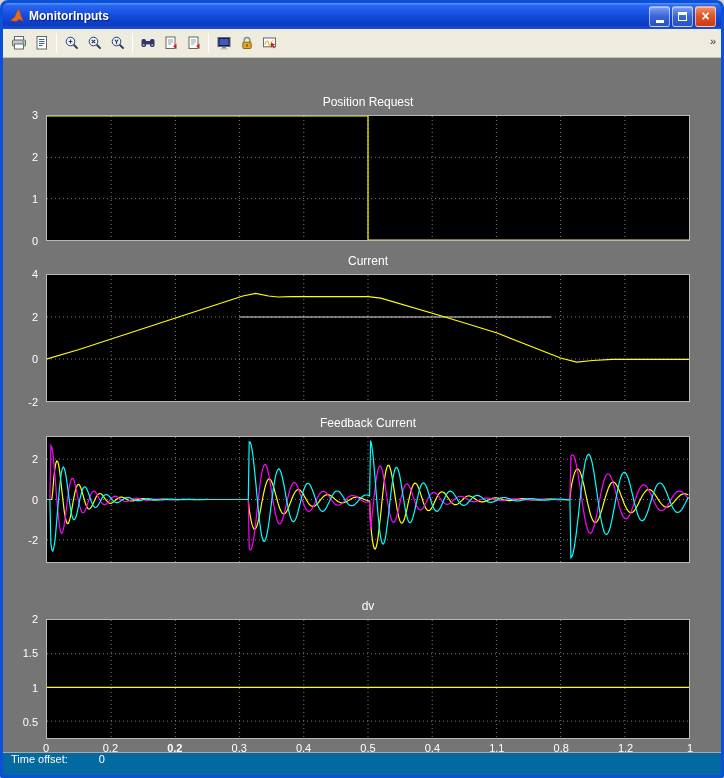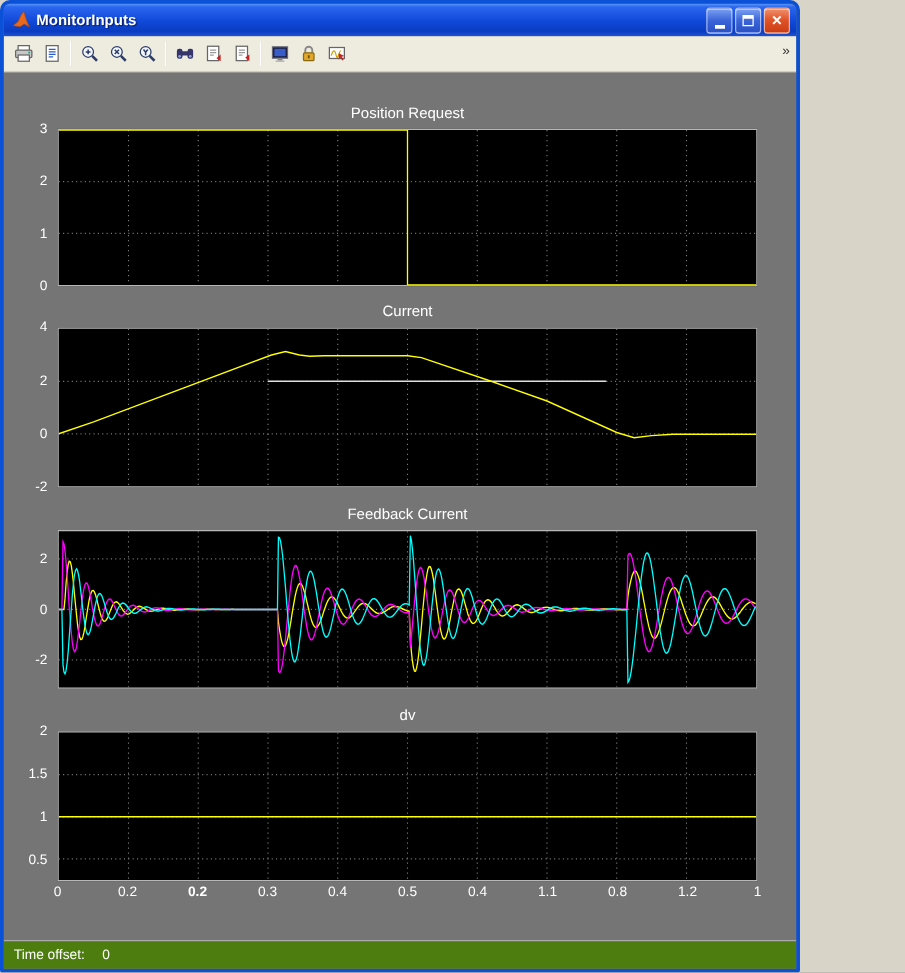--- a/index.html
+++ b/index.html
@@ -1,45 +1,45 @@
 <!DOCTYPE html>
 <html><head>
 <meta charset="utf-8">
 <style>
   html,body{margin:0;padding:0;background:#d8d4c8;font-family:"Liberation Sans",sans-serif;}
   *{box-sizing:border-box;}
-  .window{position:relative;width:640px;height:778px;border:3px solid #0b51d8;border-radius:8px 8px 2px 2px;overflow:hidden;background:#757575;}
+  .window{position:relative;width:724px;height:778px;border:3px solid #0b51d8;border-radius:8px 8px 2px 2px;overflow:hidden;background:#757575;}
   
   .titlebar{position:relative;height:26px;background:linear-gradient(180deg,#5a96f8 0%,#2a66f0 10%,#1048d8 55%,#0b3cc0 85%,#1b53d8 100%);display:flex;align-items:center;padding:0 4px;border-radius:5px 5px 0 0;}
   .titlebar .app-icon{width:16px;height:16px;margin:0 4px 0 2px;flex:0 0 auto;}
   .titlebar .title-text{color:#fff;font-size:12px;font-weight:bold;text-shadow:1px 1px 1px rgba(0,0,30,.6);flex:1;white-space:nowrap;overflow:hidden;}
   .winbtns{display:flex;gap:2px;margin-right:1px;}
   .winbtn{width:21px;height:21px;border-radius:3px;border:1px solid rgba(255,255,255,.55);display:flex;align-items:center;justify-content:center;background:linear-gradient(180deg,#7ba1f2 0%,#3a64d8 50%,#2a50c8 100%);box-shadow:inset 0 1px 0 rgba(255,255,255,.4);cursor:default;}
   .winbtn.close{background:linear-gradient(180deg,#f0926f 0%,#e0552a 45%,#cc3c12 100%);}
   .glyph-min{width:8px;height:3px;background:#fff;margin-top:10px;}
   .glyph-max{width:9px;height:9px;border:1px solid #fff;border-top-width:3px;}
   .glyph-close{color:#fff;font-size:14px;font-weight:bold;line-height:1;}
   
   .toolbar{position:relative;height:29px;background:#eeebdf;border-bottom:1px solid #c8c4b4;display:flex;align-items:center;padding:2px 4px 2px 4px;}
   .tbtn{width:23px;height:22px;display:flex;align-items:center;justify-content:center;border:1px solid transparent;background:transparent;padding:0;margin:0;}
   .tbtn svg{width:16px;height:16px;display:block;}
   .tsep{width:1px;height:20px;background:#c3bfae;border-right:1px solid #fff;margin:0 3px;}
   .tb-overflow{position:absolute;right:5px;top:7px;color:#333;font-size:11px;line-height:1;}
   
   .scope{position:relative;width:100%;height:717px;background:#757575;}
-  .chart{position:absolute;left:0;right:0;}
+  .chart{position:absolute;left:0;right:0;margin-top:12px;}
   .chart-title{height:16px;margin:0 31px 4px 43px;text-align:center;color:#fff;font-size:12px;}
   .plot{position:relative;margin:0 31px 0 43px;background:#000;border:1px solid #b8b8b8;}
   .plot svg{position:absolute;left:0;top:0;width:100%;height:100%;}
   .ylabels{position:absolute;left:0;width:40px;}
   .ytick{position:absolute;right:5px;transform:translateY(-50%);color:#fff;font-size:11px;white-space:nowrap;}
   .xlabels{position:relative;margin:3px 31px 0 43px;height:13px;}
   .xtick{position:absolute;top:0;transform:translateX(-50%);color:#fff;font-size:11px;white-space:nowrap;}
   
-  .statusbar{position:absolute;left:0;right:0;bottom:0;height:23px;background:#4d7c0f;border-top:1px solid #aaa;display:flex;align-items:center;color:#fff;font-size:11px;}
+  .statusbar{position:absolute;left:0;right:0;bottom:0;height:23px;background:#0369a1;border-top:1px solid #aaa;display:flex;align-items:flex-start;color:#fff;font-size:11px;gap:17px;}
   .status-label{margin-left:8px;}
   .status-value{margin-left:14px;}
 </style>
 </head>
 <body>
 
 <div class="window">
 
   <div class="titlebar">
     <span class="app-icon">
@@ -224,21 +224,21 @@
             <line x1="0" y1="102.82258064516128" x2="642" y2="102.82258064516128" stroke="#909090" stroke-width="1" stroke-dasharray="1 3" opacity="0.85"></line>
             <line x1="0" y1="62.5" x2="642" y2="62.5" stroke="#909090" stroke-width="1" stroke-dasharray="1 3" opacity="0.85"></line>
             <line x1="0" y1="22.17741935483872" x2="642" y2="22.17741935483872" stroke="#909090" stroke-width="1" stroke-dasharray="1 3" opacity="0.85"></line>
             <polyline points="0.0,62.5 1.0,62.5 1.9,62.5 2.9,62.5 3.9,62.5 4.8,62.5 5.8,53.7 6.7,42.0 7.7,32.9 8.7,26.8 9.6,24.0 10.6,24.4 11.6,27.7 12.5,33.5 13.5,41.1 14.4,49.7 15.4,58.6 16.4,67.1 17.3,74.6 18.3,80.5 19.3,84.6 20.2,86.6 21.2,86.5 22.1,84.6 23.1,81.2 24.1,76.5 25.0,71.1 26.0,65.5 27.0,60.2 27.9,55.4 28.9,51.6 29.9,48.9 30.8,47.5 31.8,47.4 32.7,48.4 33.7,50.5 34.7,53.4 35.6,56.7 36.6,60.2 37.6,63.6 38.5,66.7 39.5,69.1 40.4,70.9 41.4,71.9 42.4,72.0 43.3,71.4 44.3,70.2 45.3,68.4 46.2,66.4 47.2,64.2 48.2,62.0 49.1,60.1 50.1,58.5 51.0,57.3 52.0,56.7 53.0,56.5 53.9,56.8 54.9,57.6 55.9,58.6 56.8,59.9 57.8,61.3 58.7,62.6 59.7,63.9 60.7,64.9 61.6,65.7 62.6,66.1 63.6,66.3 64.5,66.1 65.5,65.6 66.4,65.0 67.4,64.2 68.4,63.4 69.3,62.5 70.3,61.7 71.3,61.1 72.2,60.6 73.2,60.2 74.2,60.1 75.1,60.2 76.1,60.5 77.0,60.9 78.0,61.4 79.0,61.9 79.9,62.4 80.9,62.9 81.9,63.4 82.8,63.7 83.8,63.9 84.7,64.0 85.7,63.9 86.7,63.8 87.6,63.5 88.6,63.2 89.6,62.9 90.5,62.6 91.5,62.3 92.4,62.0 93.4,61.8 94.4,61.6 95.3,61.6 96.3,61.6 97.3,61.7 98.2,61.8 99.2,62.0 100.2,62.2 101.1,62.4 102.1,62.6 103.0,62.8 104.0,62.9 105.0,63.0 105.9,63.1 106.9,63.1 107.9,63.0 108.8,62.9 109.8,62.8 110.7,62.7 111.7,62.6 112.7,62.4 113.6,62.3 114.6,62.2 115.6,62.2 116.5,62.1 117.5,62.1 118.4,62.2 119.4,62.2 120.4,62.3 121.3,62.4 122.3,62.5 123.3,62.5 124.2,62.6 125.2,62.7 126.2,62.7 127.1,62.7 128.1,62.7 129.0,62.7 130.0,62.7 131.0,62.6 131.9,62.6 132.9,62.5 133.9,62.5 134.8,62.4 135.8,62.4 136.7,62.4 137.7,62.4 138.7,62.4 139.6,62.4 140.6,62.4 141.6,62.4 142.5,62.4 143.5,62.5 144.5,62.5 145.4,62.5 146.4,62.6 147.3,62.6 148.3,62.6 149.3,62.6 150.2,62.6 151.2,62.6 152.2,62.6 153.1,62.5 154.1,62.5 155.0,62.5 156.0,62.5 157.0,62.5 157.9,62.5 158.9,62.4 159.9,62.4 160.8,62.4 161.8,62.5 162.7,62.5 163.7,62.5 164.7,62.5 165.6,62.5 166.6,62.5 167.6,62.5 168.5,62.5 169.5,62.5 170.5,62.5 171.4,62.5 172.4,62.5 173.3,62.5 174.3,62.5 175.3,62.5 176.2,62.5 177.2,62.5 178.2,62.5 179.1,62.5 180.1,62.5 181.0,62.5 182.0,62.5 183.0,62.5 183.9,62.5 184.9,62.5 185.9,62.5 186.8,62.5 187.8,62.5 188.7,62.5 189.7,62.5 190.7,62.5 191.6,62.5 192.6,62.5 193.6,62.5 194.5,62.5 195.5,62.5 196.5,62.5 197.4,62.5 198.4,62.5 199.3,62.5 200.3,62.5 201.3,62.5 202.2,72.6 203.2,78.7 204.2,83.9 205.1,87.9 206.1,90.6 207.0,92.1 208.0,92.2 209.0,91.0 209.9,88.7 210.9,85.4 211.9,81.2 212.8,76.5 213.8,71.4 214.7,66.2 215.7,61.0 216.7,56.2 217.6,51.8 218.6,48.1 219.6,45.2 220.5,43.2 221.5,42.0 222.5,41.8 223.4,42.5 224.4,44.0 225.3,46.2 226.3,49.0 227.3,52.2 228.2,55.8 229.2,59.4 230.2,63.0 231.1,66.4 232.1,69.5 233.0,72.1 234.0,74.3 235.0,75.8 235.9,76.7 236.9,76.9 237.9,76.5 238.8,75.5 239.8,74.1 240.8,72.2 241.7,70.0 242.7,67.6 243.6,65.0 244.6,62.5 245.6,60.1 246.5,57.9 247.5,56.0 248.5,54.5 249.4,53.4 250.4,52.7 251.3,52.5 252.3,52.7 253.3,53.3 254.2,54.3 255.2,55.5 256.2,57.1 257.1,58.7 258.1,60.5 259.0,62.2 260.0,63.9 261.0,65.5 261.9,66.8 262.9,67.9 263.9,68.7 264.8,69.2 265.8,69.4 266.8,69.4 267.7,69.0 268.7,68.3 269.6,67.5 270.6,66.5 271.6,65.3 272.5,64.1 273.5,62.9 274.5,61.7 275.4,60.6 276.4,59.6 277.3,58.8 278.3,58.2 279.3,57.9 280.2,57.7 281.2,57.7 282.2,57.9 283.1,58.4 284.1,58.9 285.0,59.6 286.0,60.4 287.0,61.3 287.9,62.1 288.9,62.9 289.9,63.7 290.8,64.4 291.8,65.0 292.8,65.4 293.7,65.7 294.7,65.8 295.6,65.8 296.6,65.7 297.6,65.4 298.5,65.0 299.5,64.6 300.5,64.0 301.4,63.5 302.4,62.9 303.3,62.3 304.3,61.7 305.3,61.3 306.2,60.8 307.2,60.5 308.2,60.3 309.1,60.2 310.1,60.2 311.0,60.3 312.0,60.4 313.0,60.7 313.9,61.0 314.9,61.4 315.9,61.8 316.8,62.2 317.8,62.6 318.8,63.0 319.7,63.3 320.7,63.6 321.6,63.8 322.6,64.0 323.6,85.7 324.5,95.8 325.5,103.6 326.5,109.0 327.4,111.8 328.4,112.0 329.3,109.6 330.3,105.1 331.3,98.6 332.2,90.7 333.2,81.7 334.2,72.3 335.1,62.8 336.1,53.8 337.0,45.8 338.0,39.0 339.0,33.7 339.9,30.1 340.9,28.3 341.9,28.4 342.8,30.1 343.8,33.4 344.8,38.0 345.7,43.6 346.7,49.8 347.6,56.3 348.6,62.8 349.6,69.0 350.5,74.5 351.5,79.1 352.5,82.6 353.4,85.0 354.4,86.1 355.3,86.0 356.3,84.7 357.3,82.3 358.2,79.1 359.2,75.2 360.2,70.9 361.1,66.4 362.1,61.9 363.1,57.7 364.0,54.0 365.0,50.9 365.9,48.5 366.9,46.9 367.9,46.2 368.8,46.4 369.8,47.3 370.8,49.0 371.7,51.3 372.7,53.9 373.6,56.9 374.6,60.0 375.6,63.1 376.5,66.0 377.5,68.5 378.5,70.6 379.4,72.2 380.4,73.3 381.3,73.7 382.3,73.5 383.3,72.8 384.2,71.7 385.2,70.1 386.2,68.2 387.1,66.2 388.1,64.0 389.1,61.9 390.0,60.0 391.0,58.3 391.9,56.8 392.9,55.8 393.9,55.1 394.8,54.8 395.8,55.0 396.8,55.5 397.7,56.3 398.7,57.4 399.6,58.7 400.6,60.1 401.6,61.5 402.5,63.0 403.5,64.3 404.5,65.5 405.4,66.4 406.4,67.1 407.3,67.6 408.3,67.7 409.3,67.6 410.2,67.3 411.2,66.7 412.2,65.9 413.1,65.0 414.1,64.1 415.1,63.1 416.0,62.1 417.0,61.2 417.9,60.4 418.9,59.8 419.9,59.3 420.8,59.0 421.8,58.9 422.8,59.0 423.7,59.3 424.7,59.7 425.6,60.2 426.6,60.8 427.6,61.5 428.5,62.2 429.5,62.8 430.5,63.4 431.4,64.0 432.4,64.4 433.3,64.7 434.3,64.9 435.3,64.9 436.2,64.9 437.2,64.7 438.2,64.4 439.1,64.0 440.1,63.6 441.1,63.2 442.0,62.7 443.0,62.2 443.9,61.8 444.9,61.5 445.9,61.2 446.8,61.0 447.8,60.9 448.8,60.8 449.7,60.9 450.7,61.0 451.6,61.2 452.6,61.5 453.6,61.8 454.5,62.1 455.5,62.4 456.5,62.7 457.4,63.0 458.4,63.2 459.4,63.4 460.3,63.5 461.3,63.6 462.2,63.6 463.2,63.6 464.2,63.5 465.1,63.3 466.1,63.2 467.1,63.0 468.0,62.8 469.0,62.5 469.9,62.3 470.9,62.2 471.9,62.0 472.8,61.9 473.8,61.8 474.8,61.7 475.7,61.7 476.7,61.8 477.6,61.8 478.6,61.9 479.6,62.1 480.5,62.2 481.5,62.3 482.5,62.5 483.4,62.6 484.4,62.8 485.4,62.9 486.3,62.9 487.3,63.0 488.2,63.0 489.2,63.0 490.2,63.0 491.1,62.9 492.1,62.9 493.1,62.8 494.0,62.7 495.0,62.6 495.9,62.5 496.9,62.4 497.9,62.3 498.8,62.2 499.8,62.2 500.8,62.2 501.7,62.1 502.7,62.2 503.6,62.2 504.6,62.2 505.6,62.3 506.5,62.3 507.5,62.4 508.5,62.4 509.4,62.5 510.4,62.6 511.4,62.6 512.3,62.7 513.3,62.7 514.2,62.7 515.2,62.7 516.2,62.7 517.1,62.7 518.1,62.7 519.1,62.7 520.0,62.6 521.0,62.6 521.9,62.5 522.9,62.5 523.9,52.0 524.8,46.9 525.8,42.4 526.8,38.6 527.7,35.6 528.7,33.5 529.6,32.2 530.6,31.9 531.6,32.4 532.5,33.8 533.5,36.0 534.5,38.8 535.4,42.3 536.4,46.2 537.4,50.5 538.3,55.0 539.3,59.5 540.2,64.1 541.2,68.4 542.2,72.4 543.1,76.1 544.1,79.2 545.1,81.8 546.0,83.7 547.0,85.0 547.9,85.6 548.9,85.5 549.9,84.7 550.8,83.4 551.8,81.5 552.8,79.1 553.7,76.3 554.7,73.2 555.7,69.9 556.6,66.5 557.6,63.1 558.5,59.7 559.5,56.6 560.5,53.7 561.4,51.1 562.4,48.9 563.4,47.2 564.3,46.0 565.3,45.3 566.2,45.1 567.2,45.3 568.2,46.1 569.1,47.3 570.1,48.9 571.1,50.9 572.0,53.1 573.0,55.5 573.9,58.1 574.9,60.7 575.9,63.2 576.8,65.7 577.8,68.0 578.8,70.1 579.7,71.9 580.7,73.4 581.7,74.5 582.6,75.3 583.6,75.7 584.5,75.7 585.5,75.3 586.5,74.5 587.4,73.5 588.4,72.1 589.4,70.5 590.3,68.8 591.3,66.9 592.2,64.9 593.2,63.0 594.2,61.0 595.1,59.2 596.1,57.5 597.1,56.0 598.0,54.8 599.0,53.8 599.9,53.0 600.9,52.6 601.9,52.5 602.8,52.6 603.8,53.0 604.8,53.7 605.7,54.6 606.7,55.7 607.7,57.0 608.6,58.4 609.6,59.9 610.5,61.4 611.5,62.9 612.5,64.3 613.4,65.6 614.4,66.8 615.4,67.9 616.3,68.8 617.3,69.4 618.2,69.9 619.2,70.1 620.2,70.1 621.1,69.9 622.1,69.4 623.1,68.8 624.0,68.1 625.0,67.2 625.9,66.1 626.9,65.1 627.9,63.9 628.8,62.8 629.8,61.7 630.8,60.6 631.7,59.7 632.7,58.8 633.7,58.1 634.6,57.5 635.6,57.1 636.5,56.8 637.5,56.7 638.5,56.8 639.4,57.1 640.4,57.5 641.4,58.0" fill="none" stroke="#ffff00" stroke-width="1.2"></polyline>
             <polyline points="0.0,62.5 1.0,62.5 1.9,62.5 2.9,62.5 3.9,8.5 4.8,10.1 5.8,15.7 6.7,24.4 7.7,35.5 8.7,47.7 9.6,60.1 10.6,71.7 11.6,81.6 12.5,89.3 13.5,94.2 14.4,96.3 15.4,95.6 16.4,92.4 17.3,87.1 18.3,80.3 19.3,72.7 20.2,64.9 21.2,57.5 22.1,51.1 23.1,46.2 24.1,42.9 25.0,41.4 26.0,41.6 27.0,43.5 27.9,46.7 28.9,50.8 29.9,55.6 30.8,60.5 31.8,65.1 32.7,69.2 33.7,72.4 34.7,74.6 35.6,75.7 36.6,75.7 37.6,74.6 38.5,72.7 39.5,70.1 40.4,67.2 41.4,64.1 42.4,61.2 43.3,58.5 44.3,56.5 45.3,55.0 46.2,54.3 47.2,54.2 48.2,54.8 49.1,56.0 50.1,57.5 51.0,59.4 52.0,61.3 53.0,63.1 53.9,64.8 54.9,66.2 55.9,67.1 56.8,67.6 57.8,67.7 58.7,67.4 59.7,66.7 60.7,65.7 61.6,64.6 62.6,63.4 63.6,62.2 64.5,61.2 65.5,60.3 66.4,59.7 67.4,59.3 68.4,59.2 69.3,59.4 70.3,59.8 71.3,60.4 72.2,61.1 73.2,61.9 74.2,62.6 75.1,63.3 76.1,63.8 77.0,64.2 78.0,64.5 79.0,64.6 79.9,64.5 80.9,64.2 81.9,63.9 82.8,63.4 83.8,63.0 84.7,62.5 85.7,62.1 86.7,61.7 87.6,61.4 88.6,61.3 89.6,61.2 90.5,61.3 91.5,61.4 92.4,61.6 93.4,61.9 94.4,62.2 95.3,62.5 96.3,62.7 97.3,63.0 98.2,63.2 99.2,63.3 100.2,63.3 101.1,63.3 102.1,63.2 103.0,63.1 104.0,62.9 105.0,62.7 105.9,62.5 106.9,62.4 107.9,62.2 108.8,62.1 109.8,62.0 110.7,62.0 111.7,62.0 112.7,62.1 113.6,62.1 114.6,62.2 115.6,62.3 116.5,62.5 117.5,62.6 118.4,62.7 119.4,62.7 120.4,62.8 121.3,62.8 122.3,62.8 123.3,62.8 124.2,62.7 125.2,62.7 126.2,62.6 127.1,62.5 128.1,62.5 129.0,62.4 130.0,62.4 131.0,62.3 131.9,62.3 132.9,62.3 133.9,62.3 134.8,62.3 135.8,62.4 136.7,62.4 137.7,62.5 138.7,62.5 139.6,62.6 140.6,62.6 141.6,62.6 142.5,62.6 143.5,62.6 144.5,62.6 145.4,62.6 146.4,62.6 147.3,62.5 148.3,62.5 149.3,62.5 150.2,62.5 151.2,62.4 152.2,62.4 153.1,62.4 154.1,62.4 155.0,62.4 156.0,62.4 157.0,62.5 157.9,62.5 158.9,62.5 159.9,62.5 160.8,62.5 161.8,62.5 162.7,62.5 163.7,62.5 164.7,62.5 165.6,62.5 166.6,62.5 167.6,62.5 168.5,62.5 169.5,62.5 170.5,62.5 171.4,62.5 172.4,62.5 173.3,62.5 174.3,62.5 175.3,62.5 176.2,62.5 177.2,62.5 178.2,62.5 179.1,62.5 180.1,62.5 181.0,62.5 182.0,62.5 183.0,62.5 183.9,62.5 184.9,62.5 185.9,62.5 186.8,62.5 187.8,62.5 188.7,62.5 189.7,62.5 190.7,62.5 191.6,62.5 192.6,62.5 193.6,62.5 194.5,62.5 195.5,62.5 196.5,62.5 197.4,62.5 198.4,62.5 199.3,62.5 200.3,62.5 201.3,62.5 202.2,111.4 203.2,113.0 204.2,112.4 205.1,109.8 206.1,105.2 207.0,99.1 208.0,91.7 209.0,83.4 209.9,74.6 210.9,65.7 211.9,57.1 212.8,49.1 213.8,42.1 214.7,36.2 215.7,31.8 216.7,28.8 217.6,27.5 218.6,27.6 219.6,29.3 220.5,32.3 221.5,36.4 222.5,41.4 223.4,47.1 224.4,53.2 225.3,59.4 226.3,65.4 227.3,71.0 228.2,76.0 229.2,80.2 230.2,83.5 231.1,85.7 232.1,86.8 233.0,86.8 234.0,85.8 235.0,83.9 235.9,81.1 236.9,77.7 237.9,73.8 238.8,69.6 239.8,65.3 240.8,61.1 241.7,57.2 242.7,53.6 243.6,50.6 244.6,48.2 245.6,46.6 246.5,45.7 247.5,45.6 248.5,46.1 249.4,47.4 250.4,49.2 251.3,51.5 252.3,54.2 253.3,57.1 254.2,60.1 255.2,63.0 256.2,65.8 257.1,68.3 258.1,70.5 259.0,72.2 260.0,73.4 261.0,74.1 261.9,74.3 262.9,74.0 263.9,73.2 264.8,71.9 265.8,70.4 266.8,68.6 267.7,66.6 268.7,64.5 269.6,62.4 270.6,60.5 271.6,58.7 272.5,57.2 273.5,55.9 274.5,55.0 275.4,54.5 276.4,54.3 277.3,54.5 278.3,55.0 279.3,55.8 280.2,56.8 281.2,58.1 282.2,59.5 283.1,60.9 284.1,62.3 285.0,63.7 286.0,65.0 287.0,66.1 287.9,67.0 288.9,67.6 289.9,68.0 290.8,68.2 291.8,68.1 292.8,67.8 293.7,67.3 294.7,66.6 295.6,65.7 296.6,64.8 297.6,63.8 298.5,62.8 299.5,61.8 300.5,60.9 301.4,60.1 302.4,59.5 303.3,59.0 304.3,58.7 305.3,58.5 306.2,58.6 307.2,58.8 308.2,59.1 309.1,59.6 310.1,60.2 311.0,60.8 312.0,61.5 313.0,62.2 313.9,62.9 314.9,63.5 315.9,64.1 316.8,64.5 317.8,64.9 318.8,65.1 319.7,65.2 320.7,65.2 321.6,65.1 322.6,64.9 323.6,92.9 324.5,84.4 325.5,75.3 326.5,66.0 327.4,57.0 328.4,48.8 329.3,41.7 330.3,36.0 331.3,31.9 332.2,29.6 333.2,29.0 334.2,30.1 335.1,32.8 336.1,36.8 337.0,41.9 338.0,47.8 339.0,54.0 339.9,60.4 340.9,66.5 341.9,72.1 342.8,76.9 343.8,80.8 344.8,83.5 345.7,85.0 346.7,85.3 347.6,84.5 348.6,82.6 349.6,79.9 350.5,76.4 351.5,72.3 352.5,68.1 353.4,63.7 354.4,59.6 355.3,55.8 356.3,52.5 357.3,50.0 358.2,48.2 359.2,47.2 360.2,47.0 361.1,47.6 362.1,48.9 363.1,50.8 364.0,53.2 365.0,56.0 365.9,58.9 366.9,61.8 367.9,64.6 368.8,67.2 369.8,69.4 370.8,71.1 371.7,72.3 372.7,72.9 373.6,73.0 374.6,72.6 375.6,71.6 376.5,70.3 377.5,68.7 378.5,66.8 379.4,64.8 380.4,62.8 381.3,60.9 382.3,59.2 383.3,57.8 384.2,56.6 385.2,55.9 386.2,55.5 387.1,55.4 388.1,55.7 389.1,56.4 390.0,57.3 391.0,58.4 391.9,59.7 392.9,61.0 393.9,62.4 394.8,63.6 395.8,64.8 396.8,65.8 397.7,66.5 398.7,67.0 399.6,67.3 400.6,67.3 401.6,67.0 402.5,66.6 403.5,65.9 404.5,65.2 405.4,64.3 406.4,63.4 407.3,62.5 408.3,61.6 409.3,60.9 410.2,60.2 411.2,59.8 412.2,59.4 413.1,59.3 414.1,59.3 415.1,59.5 416.0,59.8 417.0,60.3 417.9,60.8 418.9,61.4 419.9,62.0 420.8,62.6 421.8,63.1 422.8,63.6 423.7,64.1 424.7,64.4 425.6,64.6 426.6,64.7 427.6,64.6 428.5,64.5 429.5,64.3 430.5,64.0 431.4,63.6 432.4,63.2 433.3,62.8 434.3,62.4 435.3,62.0 436.2,61.7 437.2,61.4 438.2,61.2 439.1,61.1 440.1,61.0 441.1,61.1 442.0,61.2 443.0,61.3 443.9,61.6 444.9,61.8 445.9,62.1 446.8,62.4 447.8,62.6 448.8,62.9 449.7,63.1 450.7,63.3 451.6,63.4 452.6,63.5 453.6,63.5 454.5,63.5 455.5,63.4 456.5,63.3 457.4,63.1 458.4,62.9 459.4,62.7 460.3,62.6 461.3,62.4 462.2,62.2 463.2,62.1 464.2,62.0 465.1,61.9 466.1,61.8 467.1,61.8 468.0,61.9 469.0,61.9 469.9,62.0 470.9,62.1 471.9,62.2 472.8,62.4 473.8,62.5 474.8,62.6 475.7,62.7 476.7,62.8 477.6,62.9 478.6,62.9 479.6,63.0 480.5,63.0 481.5,62.9 482.5,62.9 483.4,62.8 484.4,62.7 485.4,62.7 486.3,62.6 487.3,62.5 488.2,62.4 489.2,62.3 490.2,62.3 491.1,62.2 492.1,62.2 493.1,62.2 494.0,62.2 495.0,62.2 495.9,62.2 496.9,62.3 497.9,62.3 498.8,62.4 499.8,62.5 500.8,62.5 501.7,62.6 502.7,62.6 503.6,62.7 504.6,62.7 505.6,62.7 506.5,62.7 507.5,62.7 508.5,62.7 509.4,62.7 510.4,62.6 511.4,62.6 512.3,62.6 513.3,62.5 514.2,62.5 515.2,62.4 516.2,62.4 517.1,62.4 518.1,62.4 519.1,62.3 520.0,62.3 521.0,62.3 521.9,62.4 522.9,62.4 523.9,19.4 524.8,18.0 525.8,17.9 526.8,19.1 527.7,21.5 528.7,25.0 529.6,29.4 530.6,34.7 531.6,40.6 532.5,46.9 533.5,53.5 534.5,60.2 535.4,66.7 536.4,72.9 537.4,78.6 538.3,83.7 539.3,88.1 540.2,91.6 541.2,94.1 542.2,95.7 543.1,96.3 544.1,95.9 545.1,94.5 546.0,92.3 547.0,89.3 547.9,85.7 548.9,81.5 549.9,76.8 550.8,71.9 551.8,66.9 552.8,61.9 553.7,57.1 554.7,52.5 555.7,48.4 556.6,44.8 557.6,41.8 558.5,39.5 559.5,37.9 560.5,37.1 561.4,37.0 562.4,37.6 563.4,38.9 564.3,40.9 565.3,43.4 566.2,46.4 567.2,49.7 568.2,53.4 569.1,57.1 570.1,60.9 571.1,64.7 572.0,68.3 573.0,71.6 573.9,74.5 574.9,77.0 575.9,79.1 576.8,80.6 577.8,81.5 578.8,81.9 579.7,81.7 580.7,81.0 581.7,79.7 582.6,78.0 583.6,76.0 584.5,73.5 585.5,70.9 586.5,68.1 587.4,65.2 588.4,62.3 589.4,59.5 590.3,56.9 591.3,54.5 592.2,52.4 593.2,50.7 594.2,49.3 595.1,48.4 596.1,47.9 597.1,47.8 598.0,48.2 599.0,48.9 599.9,50.0 600.9,51.5 601.9,53.2 602.8,55.1 603.8,57.2 604.8,59.3 605.7,61.5 606.7,63.7 607.7,65.8 608.6,67.7 609.6,69.4 610.5,70.8 611.5,72.0 612.5,72.9 613.4,73.4 614.4,73.6 615.4,73.5 616.3,73.1 617.3,72.4 618.2,71.5 619.2,70.3 620.2,68.9 621.1,67.4 622.1,65.7 623.1,64.1 624.0,62.4 625.0,60.8 625.9,59.3 626.9,57.9 627.9,56.7 628.8,55.7 629.8,55.0 630.8,54.4 631.7,54.1 632.7,54.1 633.7,54.3 634.6,54.7 635.6,55.3 636.5,56.1 637.5,57.1 638.5,58.2 639.4,59.4 640.4,60.7 641.4,61.9" fill="none" stroke="#ff00ff" stroke-width="1.2"></polyline>
             <polyline points="0.0,62.5 1.0,62.5 1.9,62.5 2.9,62.5 3.9,106.7 4.8,112.6 5.8,114.1 6.7,111.5 7.7,105.3 8.7,96.2 9.6,85.3 10.6,73.4 11.6,61.7 12.5,51.0 13.5,42.0 14.4,35.3 15.4,31.4 16.4,30.1 17.3,31.5 18.3,35.2 19.3,40.7 20.2,47.4 21.2,54.8 22.1,62.2 23.1,69.0 24.1,74.8 25.0,79.1 26.0,81.8 27.0,82.8 27.9,82.1 28.9,80.0 29.9,76.6 30.8,72.4 31.8,67.8 32.7,63.2 33.7,58.8 34.7,55.1 35.6,52.3 36.6,50.5 37.6,49.8 38.5,50.1 39.5,51.4 40.4,53.4 41.4,56.0 42.4,58.8 43.3,61.8 44.3,64.5 45.3,66.9 46.2,68.7 47.2,69.9 48.2,70.5 49.1,70.3 50.1,69.6 51.0,68.4 52.0,66.8 53.0,65.0 53.9,63.2 54.9,61.4 55.9,59.9 56.8,58.7 57.8,57.9 58.7,57.5 59.7,57.6 60.7,58.0 61.6,58.7 62.6,59.7 63.6,60.8 64.5,62.0 65.5,63.1 66.4,64.0 67.4,64.8 68.4,65.3 69.3,65.6 70.3,65.6 71.3,65.4 72.2,64.9 73.2,64.3 74.2,63.6 75.1,62.9 76.1,62.2 77.0,61.6 78.0,61.1 79.0,60.7 79.9,60.6 80.9,60.5 81.9,60.7 82.8,60.9 83.8,61.3 84.7,61.7 85.7,62.2 86.7,62.6 87.6,63.0 88.6,63.3 89.6,63.6 90.5,63.7 91.5,63.7 92.4,63.7 93.4,63.5 94.4,63.3 95.3,63.0 96.3,62.7 97.3,62.5 98.2,62.2 99.2,62.0 100.2,61.8 101.1,61.7 102.1,61.7 103.0,61.8 104.0,61.9 105.0,62.0 105.9,62.2 106.9,62.3 107.9,62.5 108.8,62.7 109.8,62.8 110.7,62.9 111.7,63.0 112.7,63.0 113.6,63.0 114.6,62.9 115.6,62.8 116.5,62.7 117.5,62.6 118.4,62.5 119.4,62.4 120.4,62.3 121.3,62.3 122.3,62.2 123.3,62.2 124.2,62.2 125.2,62.2 126.2,62.3 127.1,62.4 128.1,62.4 129.0,62.5 130.0,62.6 131.0,62.6 131.9,62.7 132.9,62.7 133.9,62.7 134.8,62.7 135.8,62.7 136.7,62.6 137.7,62.6 138.7,62.6 139.6,62.5 140.6,62.5 141.6,62.4 142.5,62.4 143.5,62.4 144.5,62.4 145.4,62.4 146.4,62.4 147.3,62.4 148.3,62.4 149.3,62.5 150.2,62.5 151.2,62.5 152.2,62.5 153.1,62.6 154.1,62.6 155.0,62.6 156.0,62.6 157.0,62.6 157.9,62.6 158.9,62.5 159.9,62.5 160.8,62.5 161.8,62.5 162.7,62.5 163.7,62.5 164.7,62.5 165.6,62.5 166.6,62.5 167.6,62.5 168.5,62.5 169.5,62.5 170.5,62.5 171.4,62.5 172.4,62.5 173.3,62.5 174.3,62.5 175.3,62.5 176.2,62.5 177.2,62.5 178.2,62.5 179.1,62.5 180.1,62.5 181.0,62.5 182.0,62.5 183.0,62.5 183.9,62.5 184.9,62.5 185.9,62.5 186.8,62.5 187.8,62.5 188.7,62.5 189.7,62.5 190.7,62.5 191.6,62.5 192.6,62.5 193.6,62.5 194.5,62.5 195.5,62.5 196.5,62.5 197.4,62.5 198.4,62.5 199.3,62.5 200.3,62.5 201.3,62.5 202.2,4.9 203.2,5.3 204.2,8.1 205.1,13.1 206.1,20.0 207.0,28.4 208.0,37.9 209.0,48.1 209.9,58.4 210.9,68.5 211.9,77.9 212.8,86.3 213.8,93.4 214.7,98.8 215.7,102.5 216.7,104.3 217.6,104.3 218.6,102.5 219.6,99.1 220.5,94.3 221.5,88.3 222.5,81.5 223.4,74.1 224.4,66.6 225.3,59.2 226.3,52.3 227.3,46.0 228.2,40.8 229.2,36.6 230.2,33.7 231.1,32.2 232.1,32.0 233.0,33.1 234.0,35.4 235.0,38.8 235.9,43.0 236.9,47.9 237.9,53.2 238.8,58.7 239.8,64.1 240.8,69.2 241.7,73.8 242.7,77.8 243.6,80.9 244.6,83.2 245.6,84.4 246.5,84.7 247.5,84.0 248.5,82.5 249.4,80.2 250.4,77.2 251.3,73.7 252.3,69.9 253.3,65.9 254.2,61.9 255.2,58.2 256.2,54.7 257.1,51.8 258.1,49.4 259.0,47.7 260.0,46.6 261.0,46.3 261.9,46.7 262.9,47.7 263.9,49.4 264.8,51.5 265.8,54.0 266.8,56.7 267.7,59.6 268.7,62.5 269.6,65.3 270.6,67.8 271.6,70.0 272.5,71.8 273.5,73.1 274.5,74.0 275.4,74.3 276.4,74.1 277.3,73.4 278.3,72.3 279.3,70.8 280.2,69.0 281.2,67.0 282.2,64.9 283.1,62.8 284.1,60.8 285.0,58.9 286.0,57.3 287.0,55.9 287.9,54.9 288.9,54.2 289.9,54.0 290.8,54.0 291.8,54.5 292.8,55.3 293.7,56.3 294.7,57.6 295.6,59.0 296.6,60.5 297.6,62.0 298.5,63.5 299.5,64.9 300.5,66.1 301.4,67.2 302.4,67.9 303.3,68.5 304.3,68.7 305.3,68.7 306.2,68.4 307.2,67.9 308.2,67.1 309.1,66.2 310.1,65.2 311.0,64.1 312.0,63.0 313.0,61.9 313.9,60.9 314.9,60.0 315.9,59.2 316.8,58.6 317.8,58.2 318.8,58.0 319.7,58.0 320.7,58.2 321.6,58.5 322.6,59.0 323.6,3.6 324.5,6.8 325.5,13.9 326.5,23.1 327.4,33.9 328.4,45.6 329.3,57.6 330.3,69.3 331.3,80.2 332.2,89.6 333.2,97.3 334.2,102.9 335.1,106.2 336.1,107.2 337.0,106.0 338.0,102.6 339.0,97.4 339.9,90.6 340.9,82.8 341.9,74.3 342.8,65.7 343.8,57.2 344.8,49.4 345.7,42.6 346.7,37.2 347.6,33.2 348.6,30.9 349.6,30.2 350.5,31.2 351.5,33.7 352.5,37.5 353.4,42.4 354.4,48.1 355.3,54.2 356.3,60.4 357.3,66.5 358.2,72.1 359.2,76.9 360.2,80.8 361.1,83.6 362.1,85.3 363.1,85.7 364.0,85.0 365.0,83.1 365.9,80.4 366.9,76.8 367.9,72.8 368.8,68.4 369.8,63.9 370.8,59.6 371.7,55.6 372.7,52.1 373.6,49.3 374.6,47.3 375.6,46.2 376.5,45.9 377.5,46.5 378.5,47.8 379.4,49.8 380.4,52.3 381.3,55.2 382.3,58.4 383.3,61.6 384.2,64.7 385.2,67.5 386.2,69.9 387.1,71.9 388.1,73.3 389.1,74.1 390.0,74.3 391.0,73.9 391.9,72.9 392.9,71.5 393.9,69.7 394.8,67.6 395.8,65.4 396.8,63.1 397.7,60.9 398.7,58.9 399.6,57.2 400.6,55.8 401.6,54.8 402.5,54.3 403.5,54.2 404.5,54.5 405.4,55.1 406.4,56.2 407.3,57.5 408.3,58.9 409.3,60.5 410.2,62.1 411.2,63.7 412.2,65.1 413.1,66.3 414.1,67.2 415.1,67.9 416.0,68.3 417.0,68.4 417.9,68.1 418.9,67.7 419.9,66.9 420.8,66.0 421.8,65.0 422.8,63.9 423.7,62.7 424.7,61.6 425.6,60.7 426.6,59.8 427.6,59.1 428.5,58.7 429.5,58.4 430.5,58.4 431.4,58.6 432.4,58.9 433.3,59.4 434.3,60.1 435.3,60.8 436.2,61.6 437.2,62.4 438.2,63.1 439.1,63.8 440.1,64.4 441.1,64.9 442.0,65.2 443.0,65.4 443.9,65.4 444.9,65.2 445.9,65.0 446.8,64.6 447.8,64.1 448.8,63.6 449.7,63.1 450.7,62.5 451.6,62.0 452.6,61.5 453.6,61.1 454.5,60.8 455.5,60.6 456.5,60.5 457.4,60.5 458.4,60.6 459.4,60.8 460.3,61.1 461.3,61.4 462.2,61.8 463.2,62.1 464.2,62.5 465.1,62.9 466.1,63.2 467.1,63.5 468.0,63.7 469.0,63.8 469.9,63.9 470.9,63.9 471.9,63.8 472.8,63.7 473.8,63.5 474.8,63.2 475.7,63.0 476.7,62.7 477.6,62.4 478.6,62.2 479.6,62.0 480.5,61.8 481.5,61.7 482.5,61.6 483.4,61.5 484.4,61.5 485.4,61.6 486.3,61.7 487.3,61.9 488.2,62.0 489.2,62.2 490.2,62.4 491.1,62.6 492.1,62.7 493.1,62.9 494.0,63.0 495.0,63.1 495.9,63.2 496.9,63.2 497.9,63.2 498.8,63.1 499.8,63.0 500.8,62.9 501.7,62.8 502.7,62.7 503.6,62.5 504.6,62.4 505.6,62.3 506.5,62.2 507.5,62.1 508.5,62.1 509.4,62.0 510.4,62.0 511.4,62.0 512.3,62.1 513.3,62.1 514.2,62.2 515.2,62.3 516.2,62.4 517.1,62.5 518.1,62.6 519.1,62.7 520.0,62.7 521.0,62.8 521.9,62.8 522.9,62.8 523.9,120.7 524.8,119.6 525.8,117.0 526.8,112.8 527.7,107.3 528.7,100.7 529.6,93.2 530.6,85.0 531.6,76.4 532.5,67.6 533.5,58.9 534.5,50.5 535.4,42.7 536.4,35.7 537.4,29.7 538.3,24.7 539.3,21.0 540.2,18.5 541.2,17.4 542.2,17.6 543.1,19.1 544.1,21.7 545.1,25.5 546.0,30.2 547.0,35.7 547.9,41.8 548.9,48.3 549.9,55.1 550.8,61.9 551.8,68.5 552.8,74.8 553.7,80.5 554.7,85.6 555.7,89.9 556.6,93.3 557.6,95.7 558.5,97.1 559.5,97.5 560.5,96.9 561.4,95.3 562.4,92.8 563.4,89.6 564.3,85.6 565.3,81.1 566.2,76.2 567.2,71.1 568.2,65.8 569.1,60.6 570.1,55.6 571.1,50.9 572.0,46.6 573.0,42.9 573.9,39.9 574.9,37.6 575.9,36.1 576.8,35.3 577.8,35.4 578.8,36.2 579.7,37.8 580.7,40.0 581.7,42.8 582.6,46.0 583.6,49.7 584.5,53.6 585.5,57.7 586.5,61.8 587.4,65.8 588.4,69.7 589.4,73.2 590.3,76.3 591.3,78.9 592.2,81.0 593.2,82.6 594.2,83.5 595.1,83.8 596.1,83.4 597.1,82.5 598.0,81.1 599.0,79.1 599.9,76.7 600.9,74.0 601.9,71.1 602.8,67.9 603.8,64.7 604.8,61.5 605.7,58.4 606.7,55.6 607.7,53.0 608.6,50.7 609.6,48.8 610.5,47.4 611.5,46.4 612.5,46.0 613.4,46.0 614.4,46.4 615.4,47.4 616.3,48.7 617.3,50.4 618.2,52.4 619.2,54.6 620.2,57.0 621.1,59.5 622.1,62.0 623.1,64.5 624.0,66.8 625.0,69.0 625.9,70.9 626.9,72.5 627.9,73.8 628.8,74.7 629.8,75.3 630.8,75.4 631.7,75.2 632.7,74.7 633.7,73.8 634.6,72.6 635.6,71.2 636.5,69.5 637.5,67.7 638.5,65.8 639.4,63.9 640.4,61.9 641.4,60.1" fill="none" stroke="#00ffff" stroke-width="1.2"></polyline>
           </svg>
         </div>
     </div>
 
-    <div class="chart" style="top:507px">
+    <div class="chart" style="top:529px">
       <div class="chart-title">dv</div>
       <div class="ylabels" style="top:20px;height:120px;">
           <div class="ytick" style="top: 85.7143%;">0.5</div>
           <div class="ytick" style="top: 57.1429%;">1</div>
           <div class="ytick" style="top: 28.5714%;">1.5</div>
           <div class="ytick" style="top: 0%;">2</div>
         </div>
       <div class="plot" style="height:120px">
           <svg viewBox="0 0 642 118" preserveAspectRatio="none">
             <line x1="64.2" y1="0" x2="64.2" y2="118" stroke="#909090" stroke-width="1" stroke-dasharray="1 3" opacity="0.85"></line>

